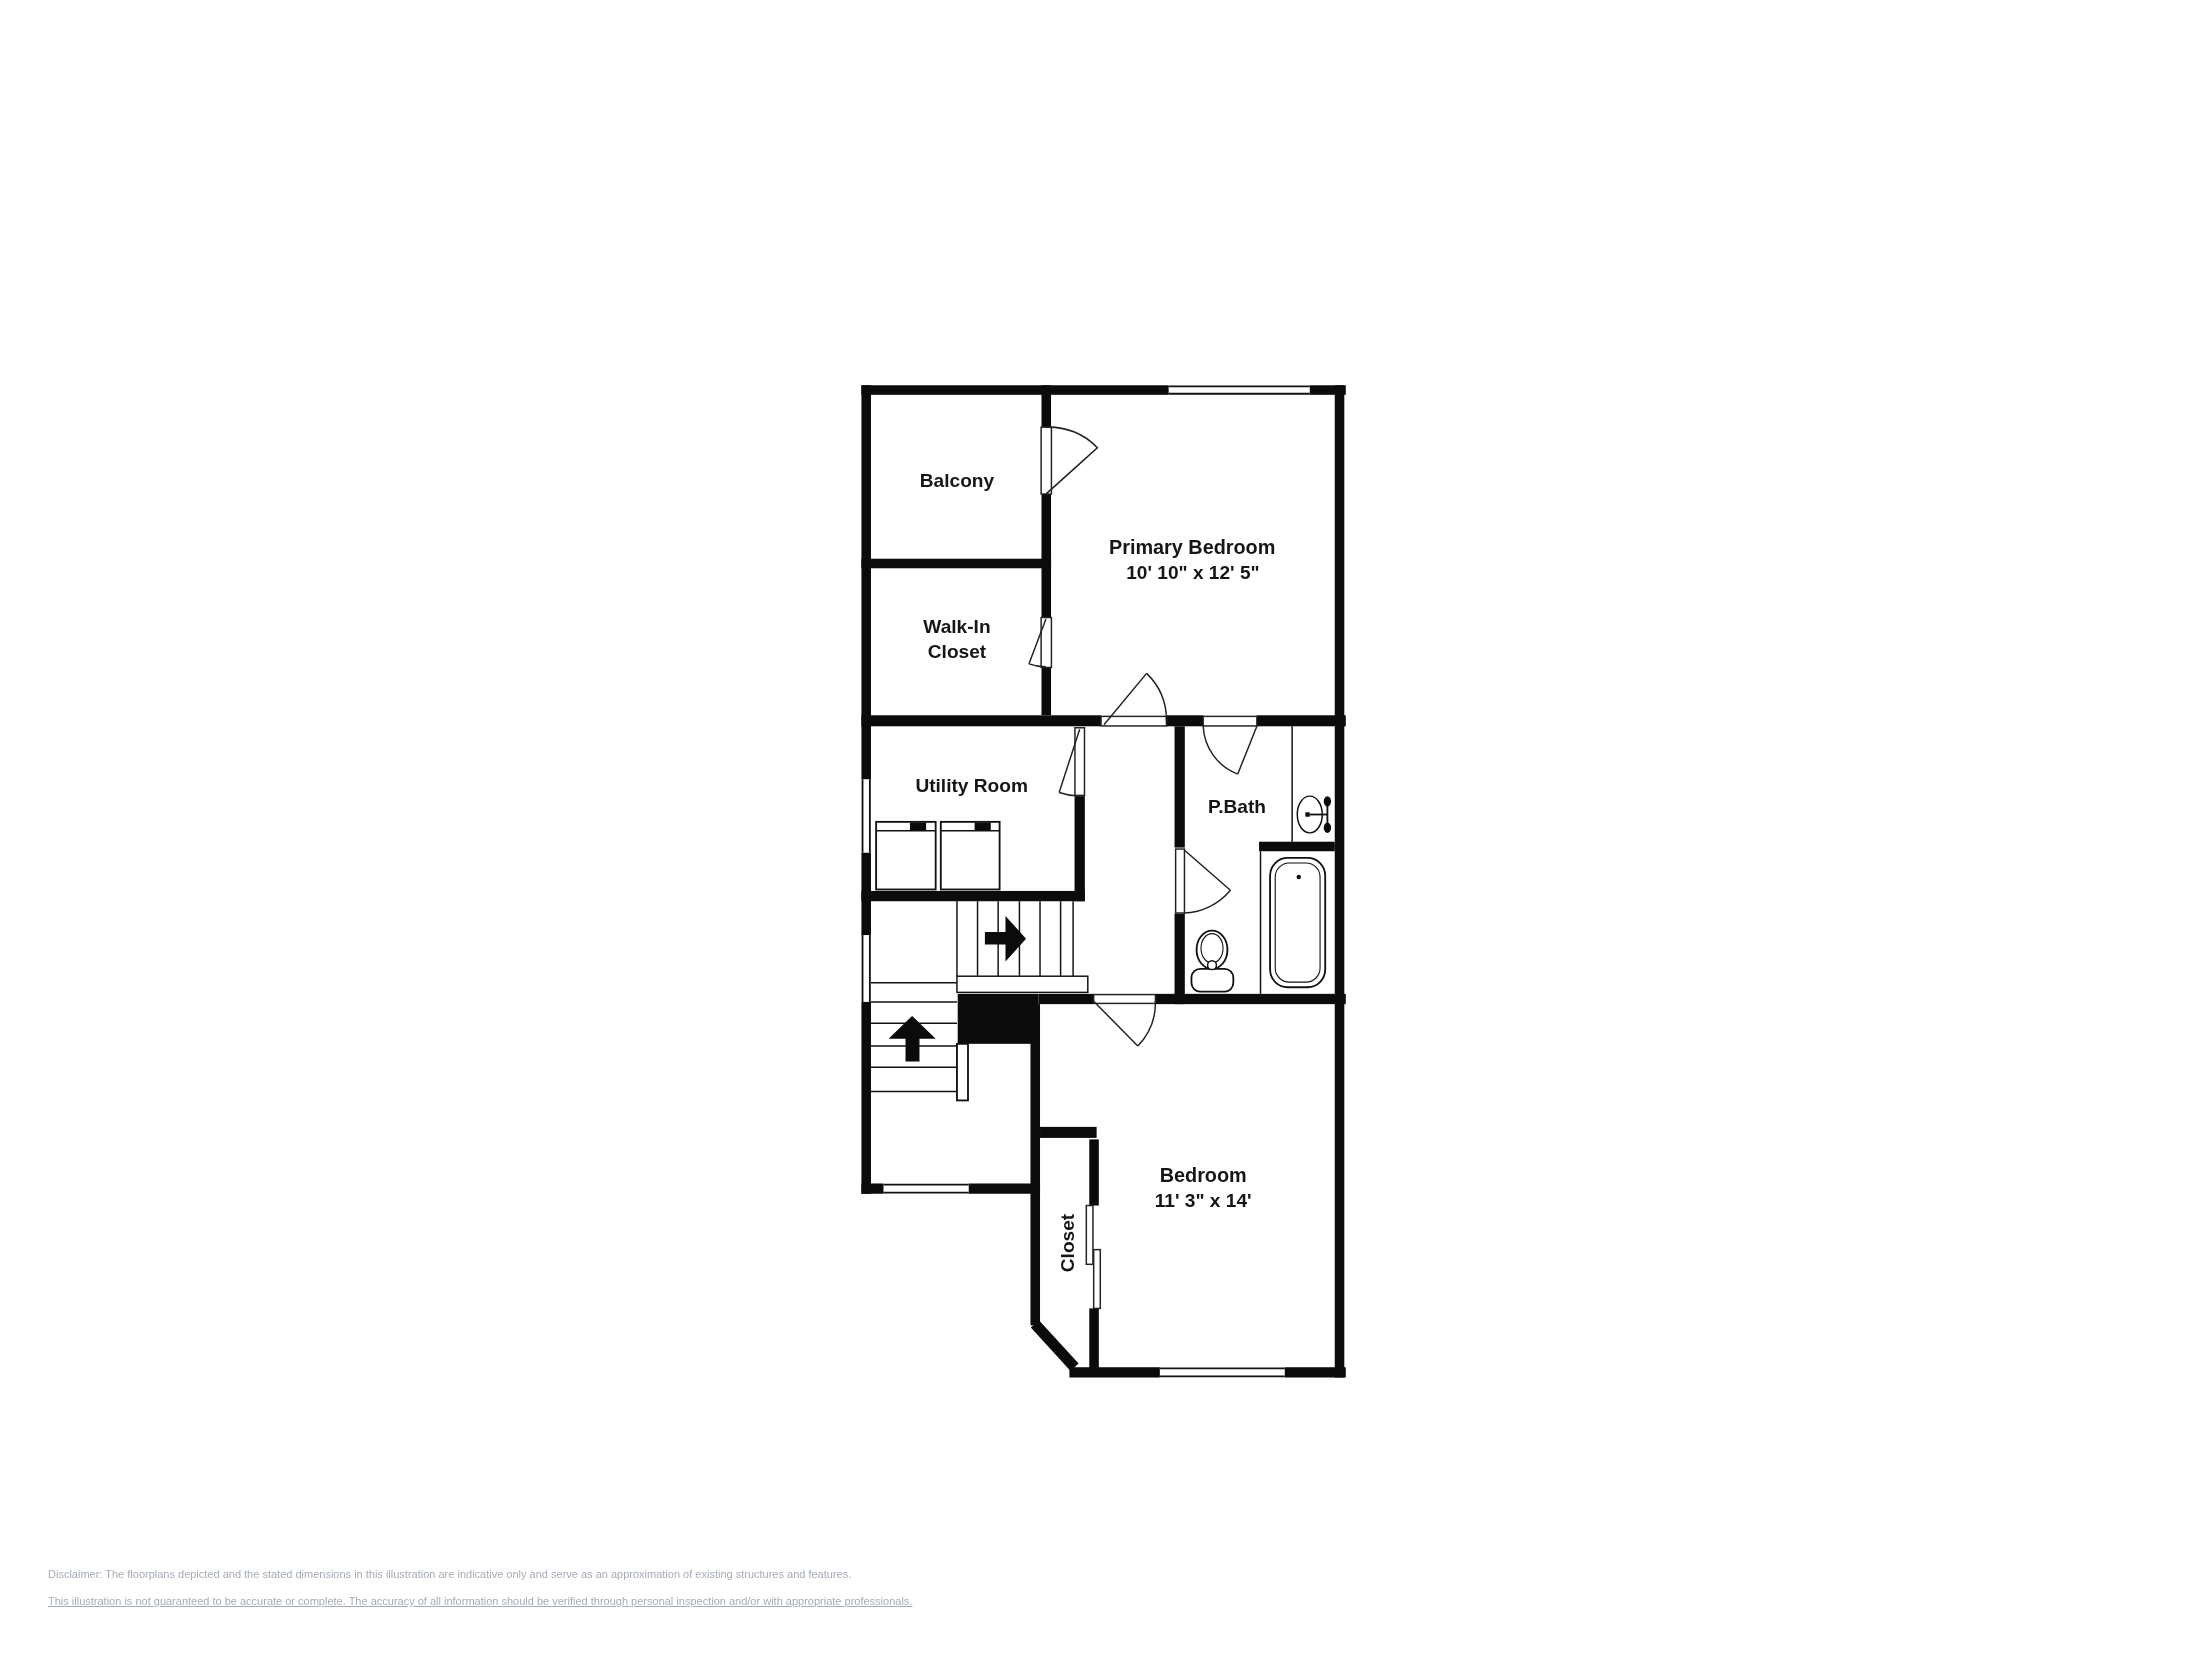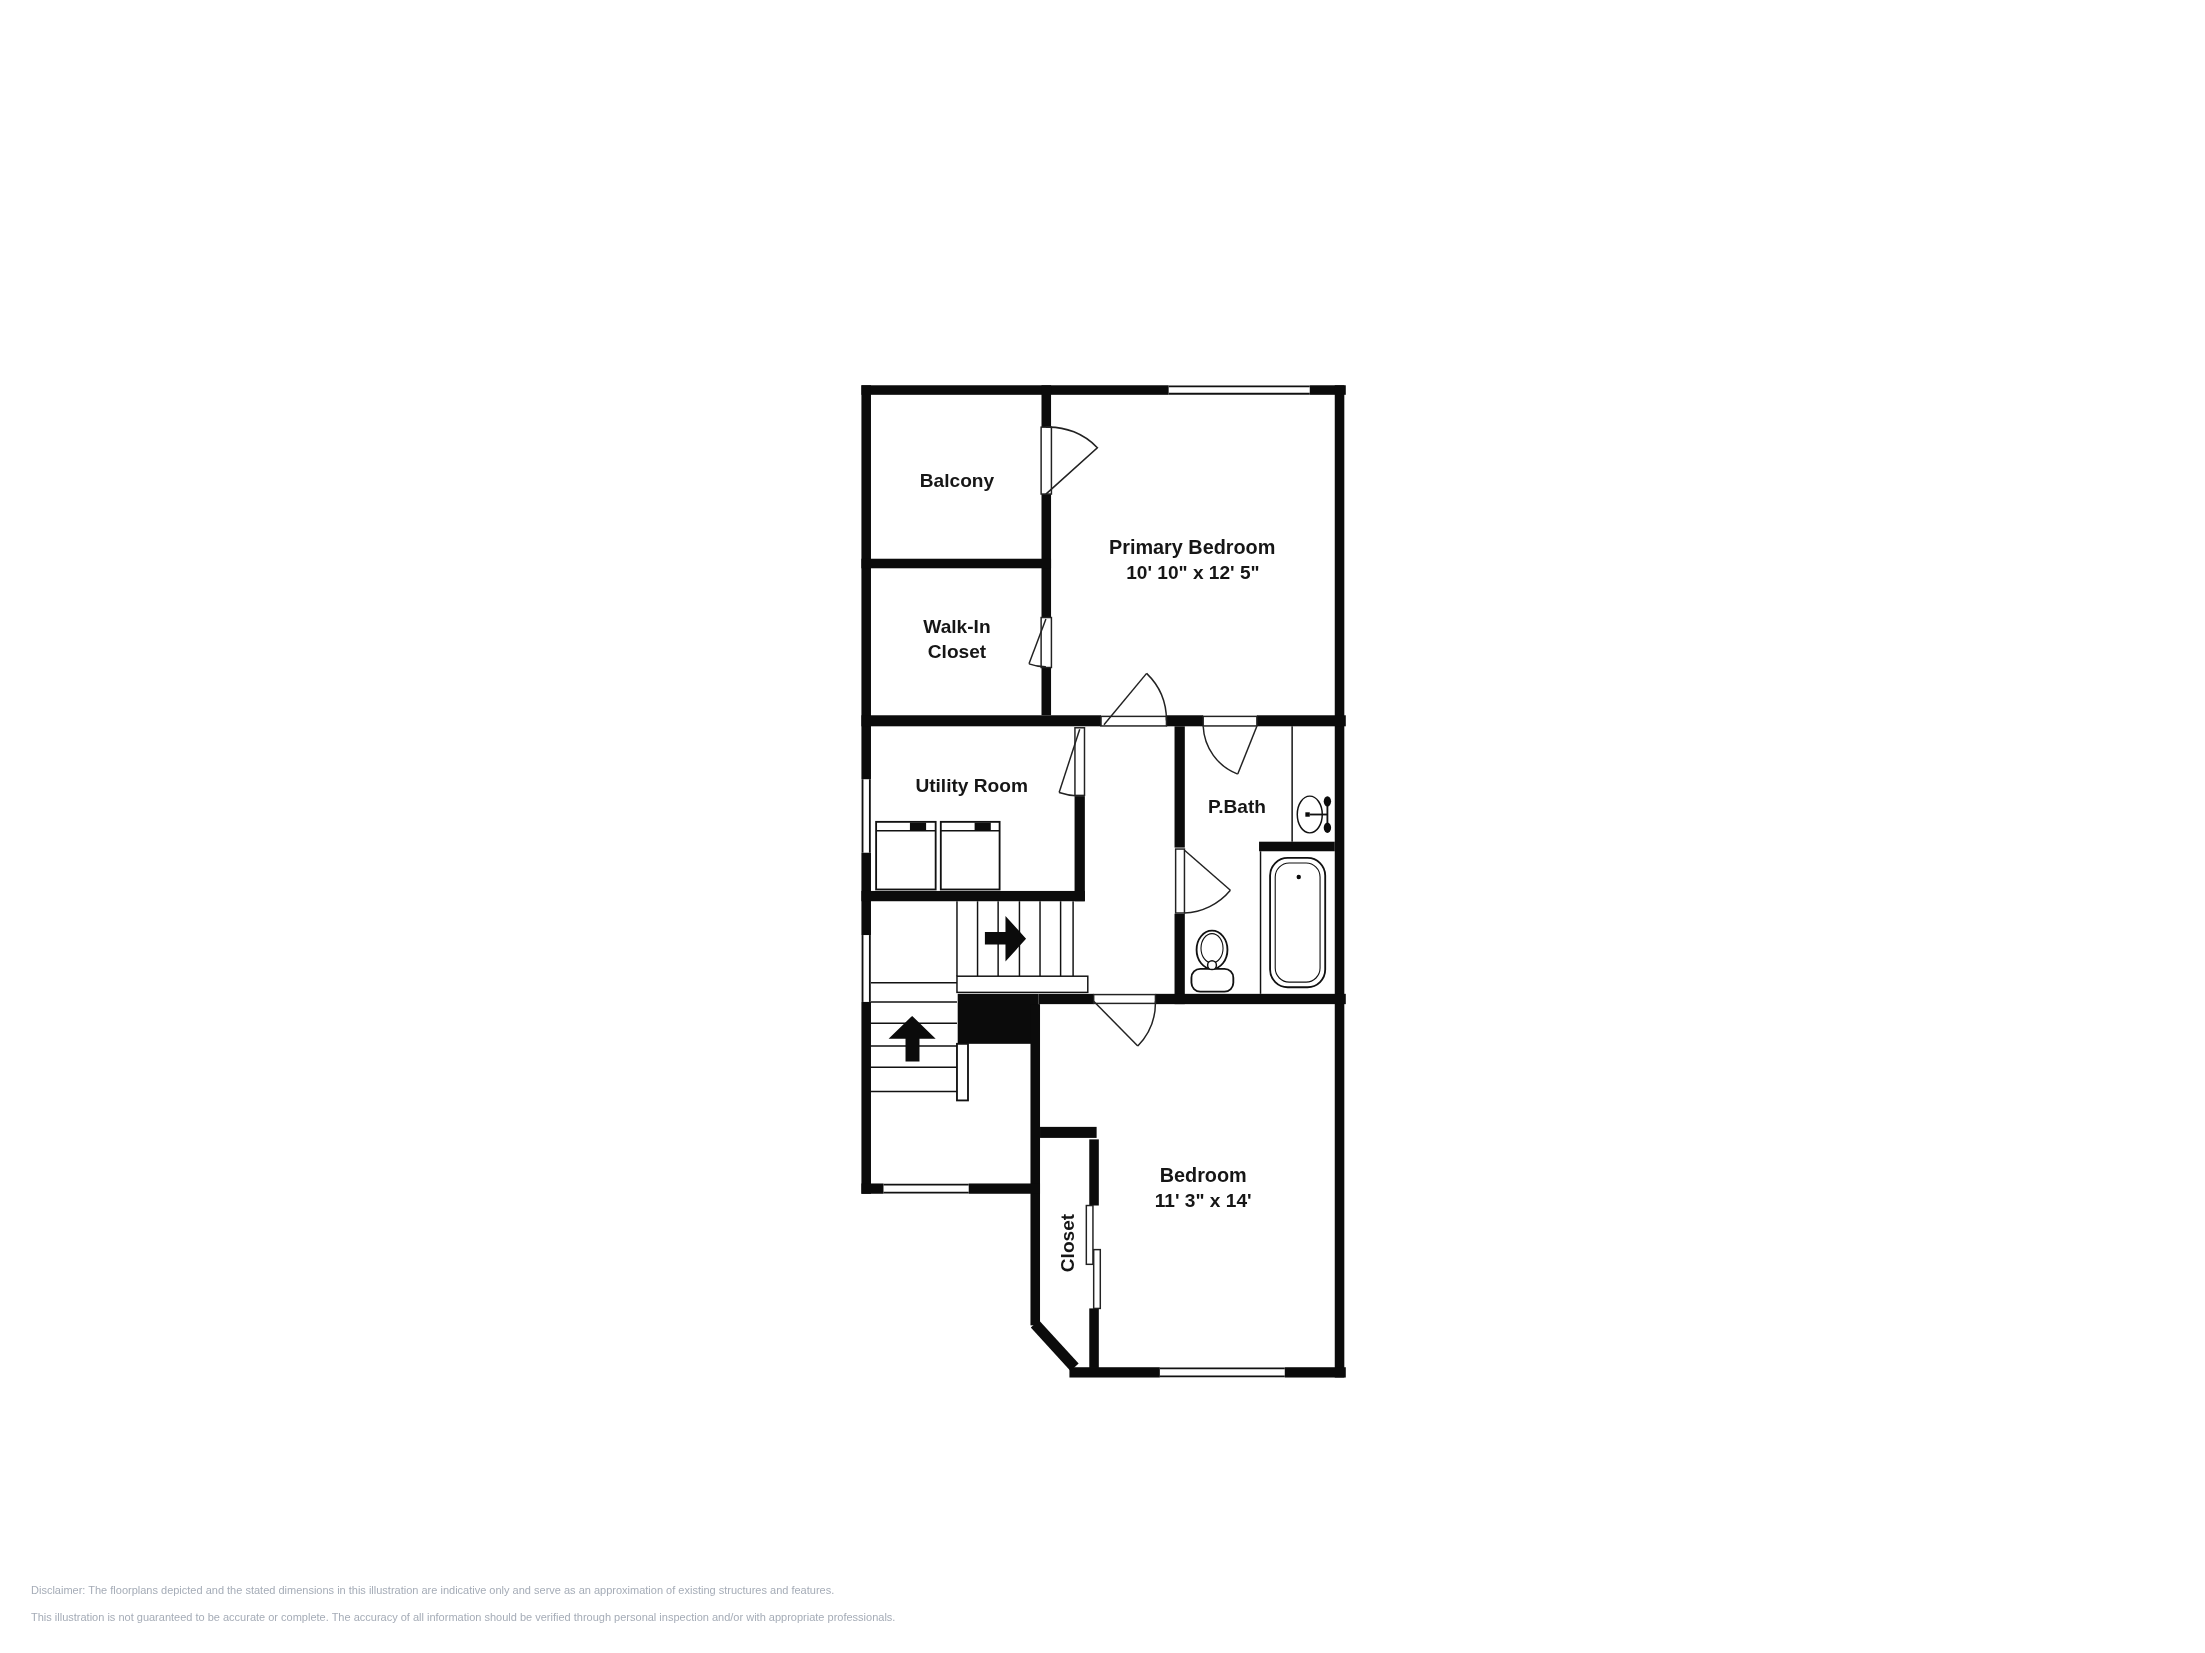--- a/index.html
+++ b/index.html
@@ -7,29 +7,28 @@
     width:2205px;height:1654px;position:relative;overflow:hidden;
     font-family:"Liberation Sans", sans-serif;
   }
   .plan-svg{position:absolute;left:0;top:0;width:2205px;height:1654px;}
   .room-label{
     font-family:"Liberation Sans", sans-serif;
     font-weight:bold;
     fill:#161616;
   }
   .disclaimer{
-    position:absolute;left:31px;
+    position:absolute;left:48px;
     font-size:11px;line-height:11px;
     color:#a5acb7;
     font-family:"Liberation Sans", sans-serif;
     white-space:nowrap;
-    margin-top:16px;
   }
   #disclaimer-line1{top:1569px;}
-  #disclaimer-line2{top:1596px;}
+  #disclaimer-line2{top:1596px;text-decoration:underline;}
 </style>
 </head>
 <body>
 
 <svg class="plan-svg" viewBox="0 0 3000 2250" xmlns="http://www.w3.org/2000/svg">
 
   <g fill="#0b0b0b">
 
     <rect x="1172" y="524" width="418" height="13"></rect>
     <rect x="1782" y="524" width="49" height="13"></rect>

